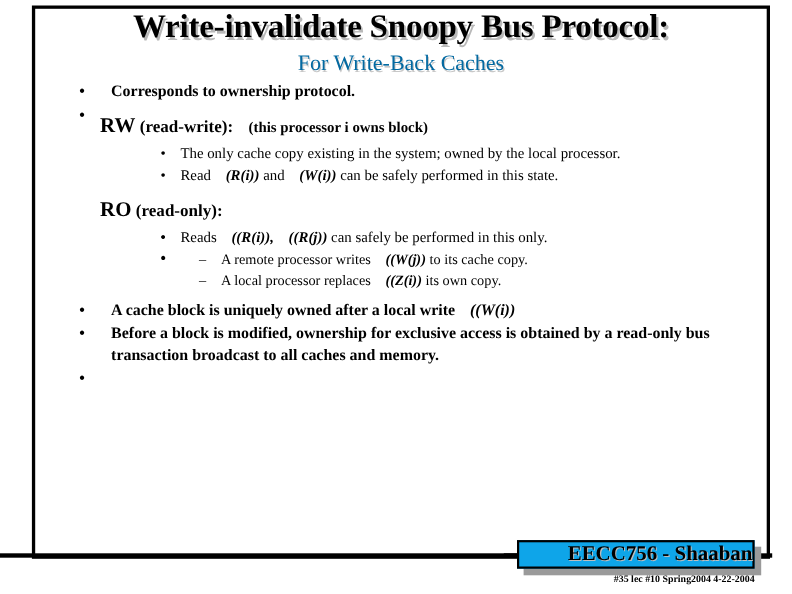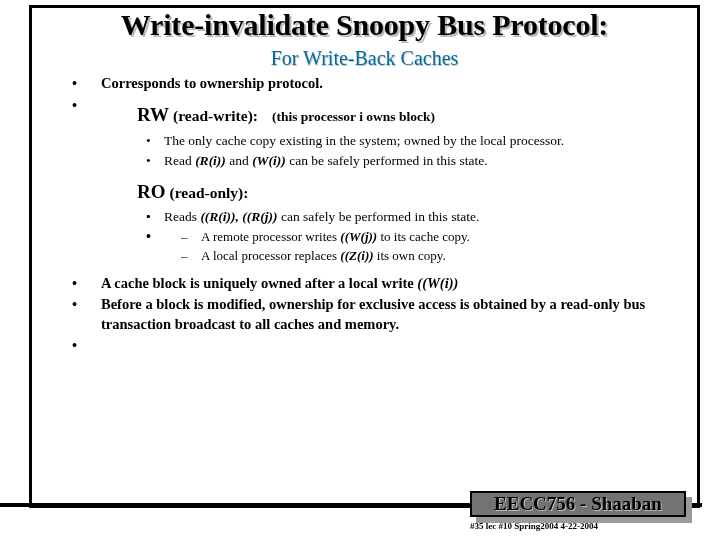--- a/index.html
+++ b/index.html
@@ -88,21 +88,21 @@
     left: 43px;
     top: 0;
     font-size: 14.5px;
     font-weight: bold;
     line-height: 19.5px;
   }
 
   
   .state {
     position: relative;
-    padding-left: 108px;
+    padding-left: 62px;
     font-weight: bold;
     line-height: 26px;
     margin-top: 8px;
     margin-bottom: 1px;
   }
   .state .tag {
     font-size: 19px;
     font-weight: bold;
   }
   .state .paren {
@@ -149,20 +149,21 @@
     position: absolute;
     left: 152px;
     top: 0;
     font-size: 13px;
     line-height: 19px;
   }
 
   .ital {
     font-style: italic;
     font-weight: bold;
+    margin-left: 10px;
   }
   .gap-md { height: 9px; }
 
   
   .footer-rule {
     position: absolute;
     left: 0px;
     top: 503px;
     width: 478px;
     height: 4px;
@@ -177,25 +178,25 @@
     height: 26px;
     background: #9a9a9a;
   }
   .footer-box {
     position: absolute;
     left: 470px;
     top: 491px;
     width: 216px;
     height: 26px;
     border: 2px solid #000000;
-    background: #737373;
+    background: #0ea5e9;
     box-sizing: border-box;
     display: flex;
     align-items: center;
-    justify-content: center;
+    justify-content: flex-end;
   }
   .footer-title {
     font-size: 19px;
     font-weight: bold;
     line-height: 22px;
     color: #000000;
     text-shadow: 1px 1px 0 #bdbdbd;
     white-space: nowrap;
   }
 
@@ -214,21 +215,21 @@
     width: 18px;
     height: 4px;
     background: #000000;
   }
 
   .footer-sub {
     position: absolute;
     left: 470px;
     top: 521px;
     width: 216px;
-    text-align: left;
+    text-align: right;
     font-size: 9px;
     font-weight: bold;
     line-height: 11px;
     color: #000000;
     white-space: nowrap;
   }
 </style>
 </head>
 <body>
 
@@ -260,21 +261,21 @@
       <span class="bullet">•</span><span>Read </span><span class="ital">(R(i))</span><span> and </span><span class="ital">(W(i))</span><span> can be safely performed in this state.</span>
     </div>
 
     <div class="state">
       <span class="tag">RO</span><span>&nbsp;</span><span class="paren">(read-only):</span>
     </div>
     <div class="lvl2">
       <span class="bullet">•</span>
     </div>
     <div class="lvl2">
-      <span class="bullet">•</span><span>Reads </span><span class="ital">((R(i)),</span><span>  </span><span class="ital">((R(j))</span><span> can safely be performed in this state.</span>
+      <span class="bullet">•</span><span>Reads </span><span class="ital">((R(i)),</span><span>  </span><span class="ital">((R(j))</span><span> can safely be performed in this only.</span>
     </div>
 
     <div class="lvl2 bold">
       <span class="bullet">•</span>
     </div>
     <div class="lvl3">
       <span class="dash">–</span><span>A remote processor writes  </span><span class="ital">((W(j))</span><span>  to its cache copy.</span>
     </div>
     <div class="lvl3">
       <span class="dash">–</span><span>A local processor replaces </span><span class="ital">((Z(i))</span><span> its own copy.</span>

